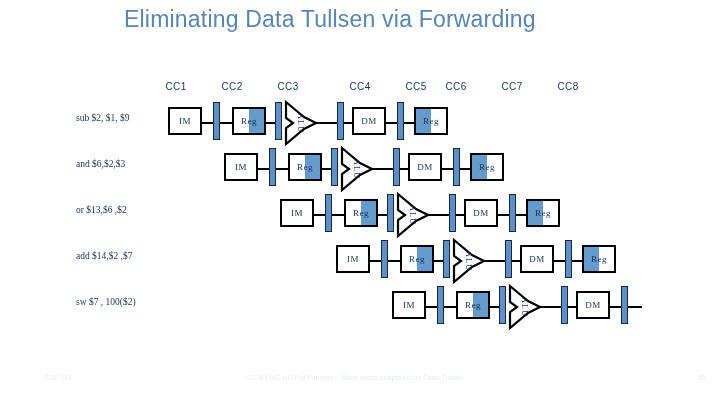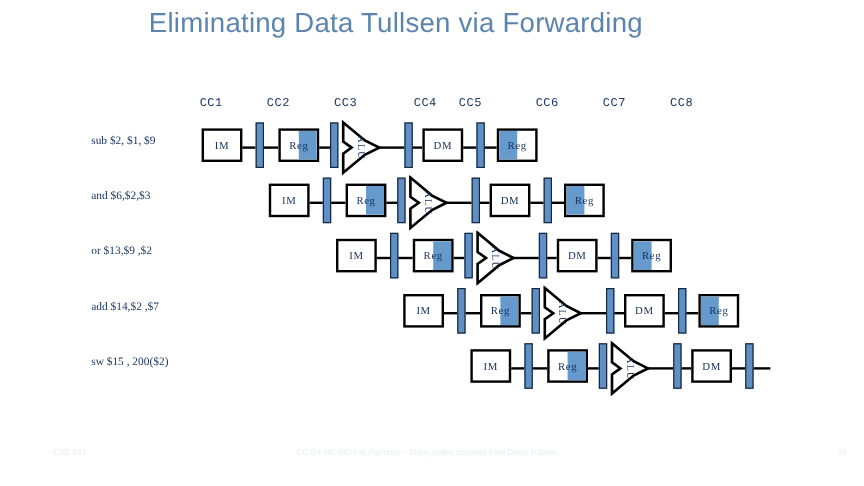--- a/index.html
+++ b/index.html
@@ -10,21 +10,21 @@
   
   #slide-title{
     position:absolute;left:124px;top:6px;width:420px;
     font-size:23px;line-height:26px;font-weight:400;
     color:#5b84ae;letter-spacing:.2px;
   }
   
   .cc-row{position:absolute;top:81px;left:0;height:14px;width:720px;}
   .cc-label{
     position:absolute;top:0;width:56px;text-align:center;
-    font-family:Liberation Mono, monospace;
+    font-family:Liberation Sans, sans-serif;
     font-size:10px;color:#1f3864;letter-spacing:.4px;
   }
   
   #pipeline{position:absolute;left:0;top:95px;width:720px;height:240px;}
   .pl-row{position:absolute;left:0;height:46px;width:720px;}
   .instr{
     position:absolute;left:76px;top:13px;width:110px;
     font-family:"Liberation Serif", serif;
     font-size:9.5px;color:#16325c;white-space:nowrap;
   }
@@ -75,22 +75,22 @@
 </style>
 </head>
 <body>
 
 <div id="slide-title">Eliminating Data Tullsen via Forwarding</div>
 
 <div class="cc-row" id="cc-row">
     <div class="cc-label" style="left: 148px;">CC1</div>
     <div class="cc-label" style="left: 204px;">CC2</div>
     <div class="cc-label" style="left: 260px;">CC3</div>
-    <div class="cc-label" style="left: 308px; text-align: right;">CC4</div>
-    <div class="cc-label" style="left: 364px;">CC5</div>
+    <div class="cc-label" style="left: 332px;">CC4</div>
+    <div class="cc-label" style="left: 388px;">CC5</div>
     <div class="cc-label" style="left: 428px;">CC6</div>
     <div class="cc-label" style="left: 484px;">CC7</div>
     <div class="cc-label" style="left: 540px;">CC8</div>
   </div>
 
 <div id="pipeline">
     <div class="pl-row" style="top: 5px;">
       <div class="instr">sub $2, $1, $9</div>
       <div class="sbox" style="left: 168px;">
         <span class="txt">IM</span>
@@ -156,21 +156,21 @@
       </div>
       <div class="wire" style="left: 442px; width: 11px;"></div>
       <div class="latch" style="left: 453px; background: rgb(95, 143, 196);"></div>
       <div class="wire" style="left: 460px; width: 10px;"></div>
       <div class="sbox" style="left: 470px;">
         <div class="half left" style="background: rgb(102, 153, 204);"></div>
         <span class="txt">Reg</span>
       </div>
     </div>
     <div class="pl-row" style="top: 97px;">
-      <div class="instr">or $13,$9 ,$2</div>
+      <div class="instr">or $13,$6 ,$2</div>
       <div class="sbox" style="left: 280px;">
         <span class="txt">IM</span>
       </div>
       <div class="wire" style="left: 314px; width: 11px;"></div>
       <div class="latch" style="left: 325px; background: rgb(95, 143, 196);"></div>
       <div class="wire" style="left: 332px; width: 12px;"></div>
       <div class="sbox" style="left: 344px;">
         <div class="half right" style="background: rgb(102, 153, 204);"></div>
         <span class="txt">Reg</span>
       </div>
@@ -228,21 +228,21 @@
       </div>
       <div class="wire" style="left: 554px; width: 11px;"></div>
       <div class="latch" style="left: 565px; background: rgb(95, 143, 196);"></div>
       <div class="wire" style="left: 572px; width: 10px;"></div>
       <div class="sbox" style="left: 582px;">
         <div class="half left" style="background: rgb(102, 153, 204);"></div>
         <span class="txt">Reg</span>
       </div>
     </div>
     <div class="pl-row" style="top: 189px;">
-      <div class="instr">sw $15 , 200($2)</div>
+      <div class="instr">sw $7 , 100($2)</div>
       <div class="sbox" style="left: 392px;">
         <span class="txt">IM</span>
       </div>
       <div class="wire" style="left: 426px; width: 11px;"></div>
       <div class="latch" style="left: 437px; background: rgb(95, 143, 196);"></div>
       <div class="wire" style="left: 444px; width: 12px;"></div>
       <div class="sbox" style="left: 456px;">
         <div class="half right" style="background: rgb(102, 153, 204);"></div>
         <span class="txt">Reg</span>
       </div>

